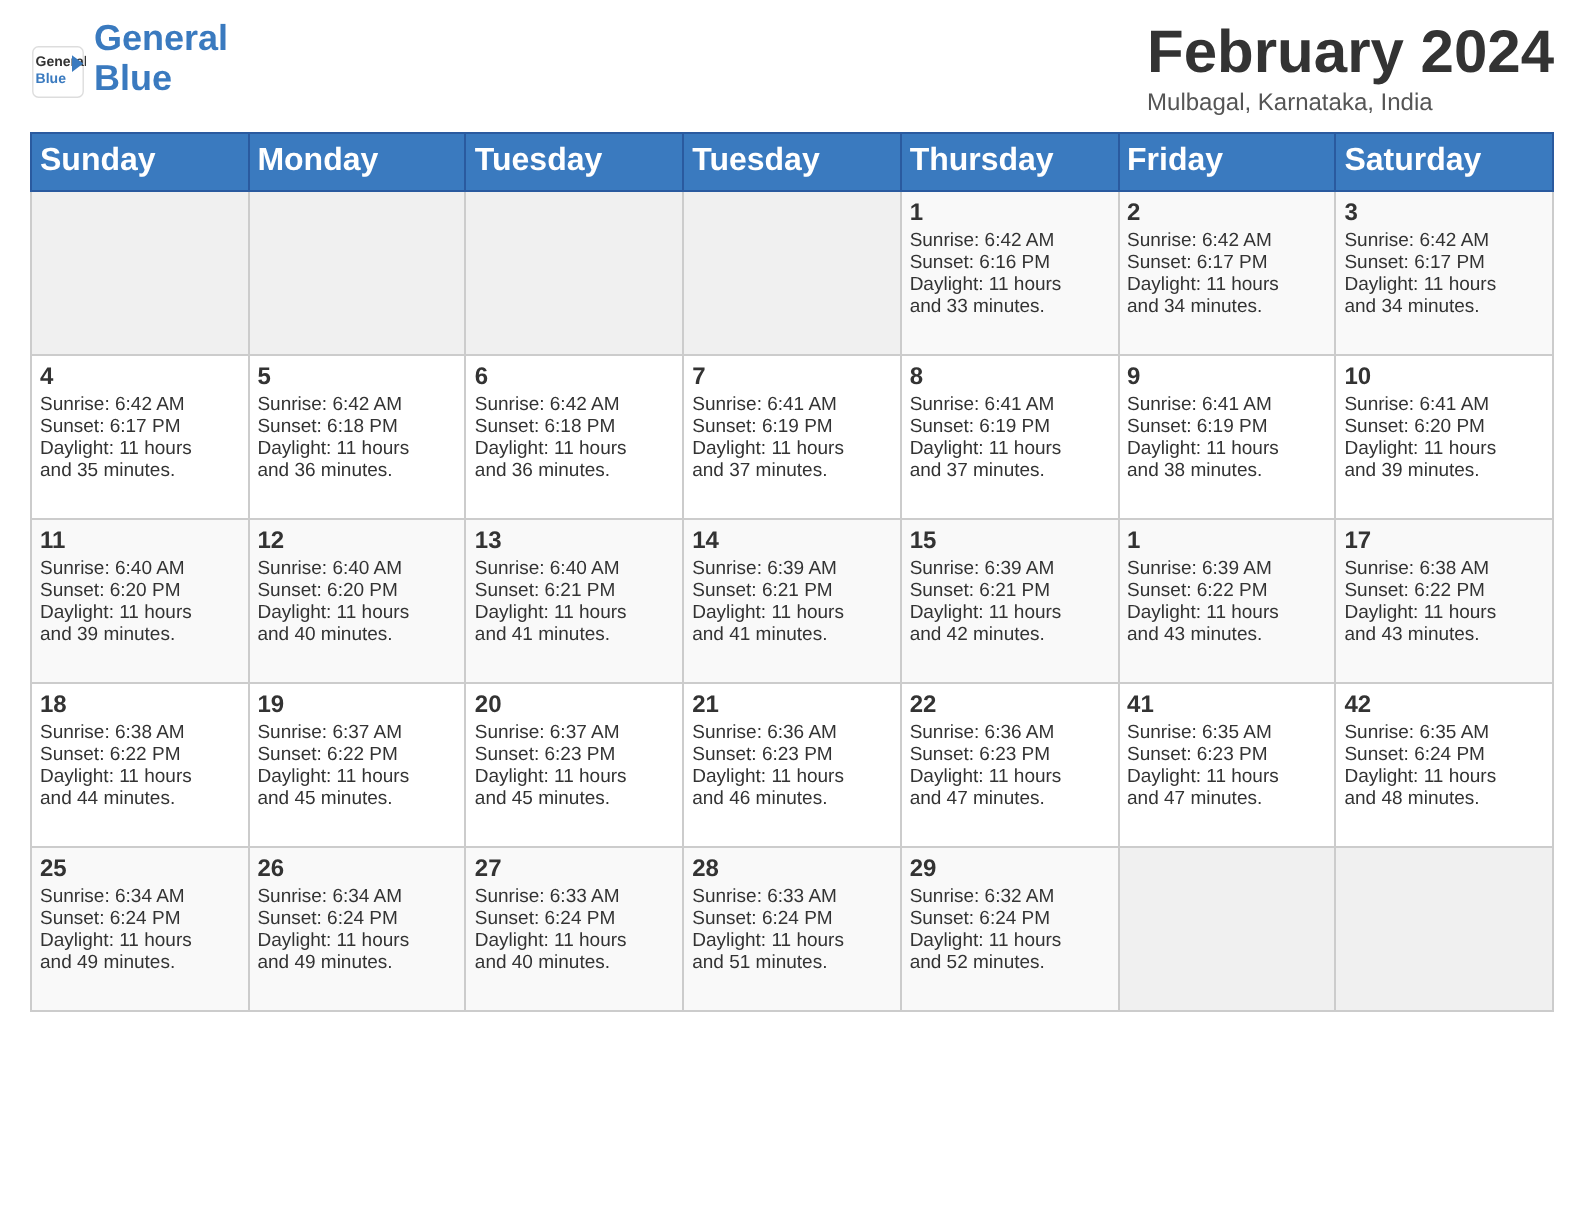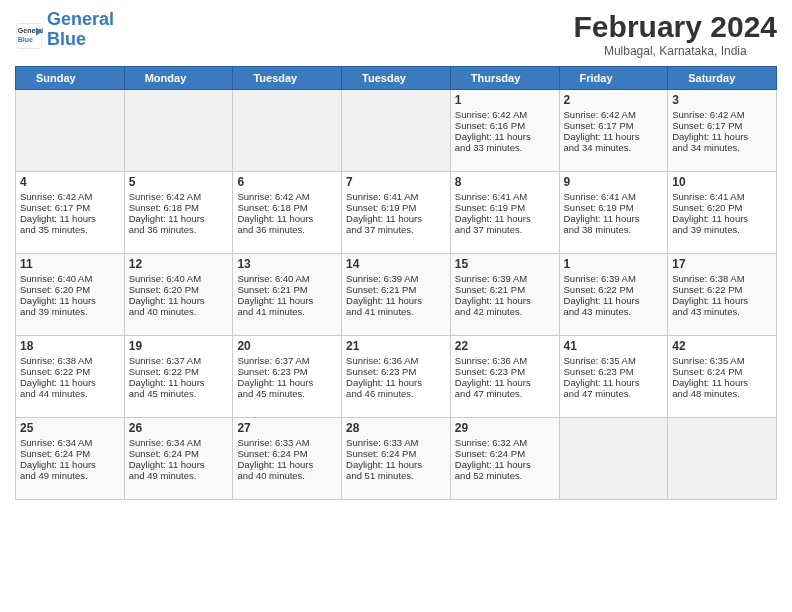--- a/index.html
+++ b/index.html
@@ -33,42 +33,42 @@
       line-height: 1.1;
     }
     .logo-text span {
       color: #3a7abf;
     }
     .logo-icon {
       width: 28px;
       height: 28px;
     }
     .title-block {
-      text-align: center;
+      text-align: left;
     }
     .month-title {
       font-size: 30px;
       font-weight: bold;
       color: #333;
     }
     .location {
       font-size: 12px;
       color: #555;
     }
     table {
       width: 100%;
       border-collapse: collapse;
       table-layout: fixed;
     }
     thead th {
       background: #3a7abf;
       color: #fff;
-      font-size: 11px;
+      font-size: 16px;
       font-weight: bold;
-      padding: 5px 20px;
+      padding: 5px 4px;
       text-align: left;
       border: 1px solid #2a5a9f;
     }
     tbody td {
       border: 1px solid #ccc;
       vertical-align: top;
       padding: 3px 4px;
       font-size: 9.5px;
       color: #333;
       height: 82px;

